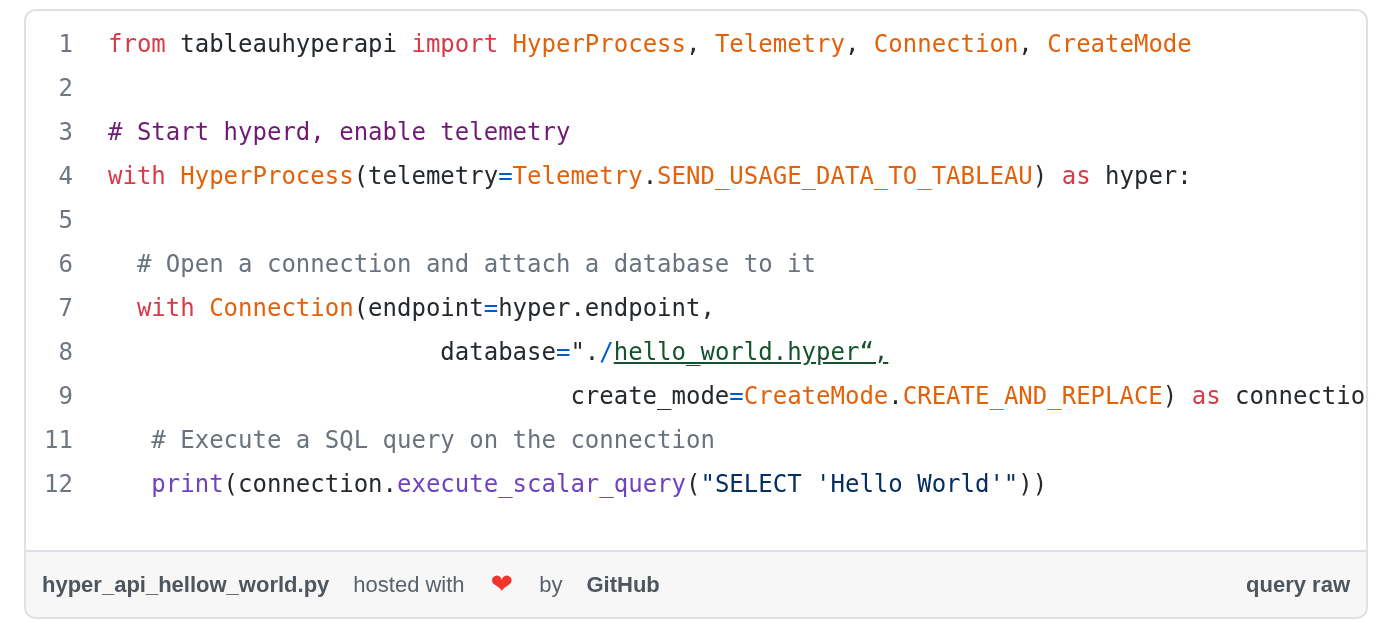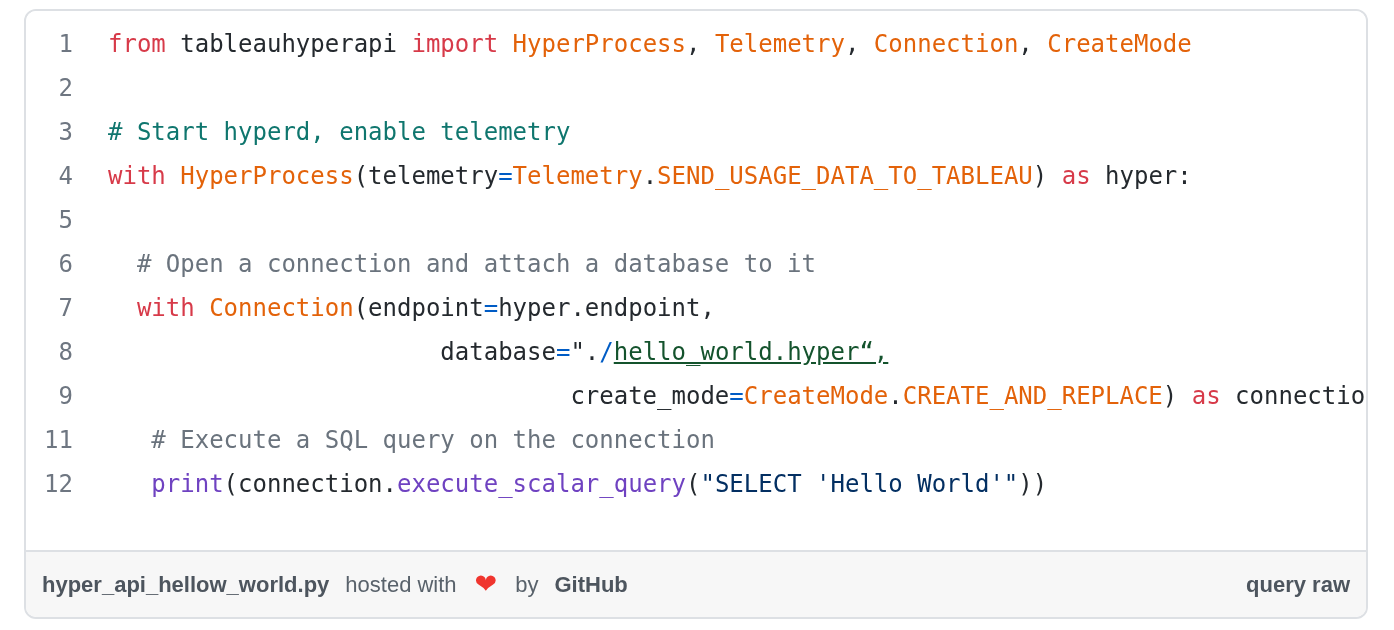--- a/index.html
+++ b/index.html
@@ -35,34 +35,34 @@
   .meta{
     flex:1;
     background:var(--footer-bg);
     border-top:2px solid var(--border);
     display:flex;align-items:center;justify-content:space-between;
     padding:0 16px;
     font-family:"Liberation Sans","DejaVu Sans",sans-serif;
     font-size:22px;
     color:var(--footer-text);
   }
-  .meta-left{display:flex;align-items:center;gap:16px;white-space:nowrap;}
+  .meta-left{display:flex;align-items:center;gap:24px;white-space:nowrap;}
   .bold{font-weight:700;color:var(--footer-bold);}
   .meta a{text-decoration:none;color:var(--footer-bold);cursor:pointer;}
   .heart{color:var(--heart);font-size:27px;line-height:1;margin:0 2px;}
   .view-raw{font-weight:700;white-space:nowrap;}
 </style>
 </head>
 <body>
 
 <div class="gist">
   <div class="code-area" id="code-area">
       <div class="line"><span class="ln">1</span><span class="code"><span style="color: rgb(215, 58, 73);">from</span><span style="color: rgb(36, 41, 46);"> tableauhyperapi </span><span style="color: rgb(215, 58, 73);">import</span><span style="color: rgb(36, 41, 46);"> </span><span style="color: rgb(227, 98, 9);">HyperProcess</span><span style="color: rgb(36, 41, 46);">, </span><span style="color: rgb(227, 98, 9);">Telemetry</span><span style="color: rgb(36, 41, 46);">, </span><span style="color: rgb(227, 98, 9);">Connection</span><span style="color: rgb(36, 41, 46);">, </span><span style="color: rgb(227, 98, 9);">CreateMode</span></span></div>
       <div class="line"><span class="ln">2</span><span class="code"></span></div>
-      <div class="line"><span class="ln">3</span><span class="code"><span style="color: #0f766e;"># Start hyperd, enable telemetry</span></span></div>
+      <div class="line"><span class="ln">3</span><span class="code"><span style="color: #701a75;"># Start hyperd, enable telemetry</span></span></div>
       <div class="line"><span class="ln">4</span><span class="code"><span style="color: rgb(215, 58, 73);">with</span><span style="color: rgb(36, 41, 46);"> </span><span style="color: rgb(227, 98, 9);">HyperProcess</span><span style="color: rgb(36, 41, 46);">(telemetry</span><span style="color: rgb(0, 92, 197);">=</span><span style="color: rgb(227, 98, 9);">Telemetry</span><span style="color: rgb(36, 41, 46);">.</span><span style="color: rgb(227, 98, 9);">SEND_USAGE_DATA_TO_TABLEAU</span><span style="color: rgb(36, 41, 46);">) </span><span style="color: rgb(215, 58, 73);">as</span><span style="color: rgb(36, 41, 46);"> hyper:</span></span></div>
       <div class="line"><span class="ln">5</span><span class="code"></span></div>
       <div class="line"><span class="ln">6</span><span class="code"><span style="color: rgb(106, 115, 125);">  # Open a connection and attach a database to it</span></span></div>
       <div class="line"><span class="ln">7</span><span class="code"><span style="color: rgb(36, 41, 46);">  </span><span style="color: rgb(215, 58, 73);">with</span><span style="color: rgb(36, 41, 46);"> </span><span style="color: rgb(227, 98, 9);">Connection</span><span style="color: rgb(36, 41, 46);">(endpoint</span><span style="color: rgb(0, 92, 197);">=</span><span style="color: rgb(36, 41, 46);">hyper.endpoint,</span></span></div>
       <div class="line"><span class="ln">8</span><span class="code"><span style="color: rgb(36, 41, 46); margin-top: 44px;">                       database</span><span style="color: rgb(0, 92, 197);">=</span><span style="color: rgb(36, 41, 46);">".</span><span style="color: rgb(0, 92, 197);">/</span><span style="color: #14532d; text-decoration: underline;">hello_world.hyper“,</span></span></div>
       <div class="line"><span class="ln">9</span><span class="code"><span style="color: rgb(36, 41, 46);">                                create_mode</span><span style="color: rgb(0, 92, 197);">=</span><span style="color: rgb(227, 98, 9);">CreateMode</span><span style="color: rgb(36, 41, 46);">.</span><span style="color: rgb(227, 98, 9);">CREATE_AND_REPLACE</span><span style="color: rgb(36, 41, 46);">) </span><span style="color: rgb(215, 58, 73);">as</span><span style="color: rgb(36, 41, 46);"> connection:</span></span></div>
       <div class="line"><span class="ln">11</span><span class="code"><span style="color: rgb(106, 115, 125);">   # Execute a SQL query on the connection</span></span></div>
       <div class="line"><span class="ln">12</span><span class="code"><span style="color: rgb(36, 41, 46);">   </span><span style="color: rgb(111, 66, 193);">print</span><span style="color: rgb(36, 41, 46);">(connection.</span><span style="color: rgb(111, 66, 193);">execute_scalar_query</span><span style="color: rgb(36, 41, 46);">(</span><span style="color: rgb(3, 47, 98);">"SELECT 'Hello World'"</span><span style="color: rgb(36, 41, 46);">))</span></span></div>
     </div>
   <div class="meta">

